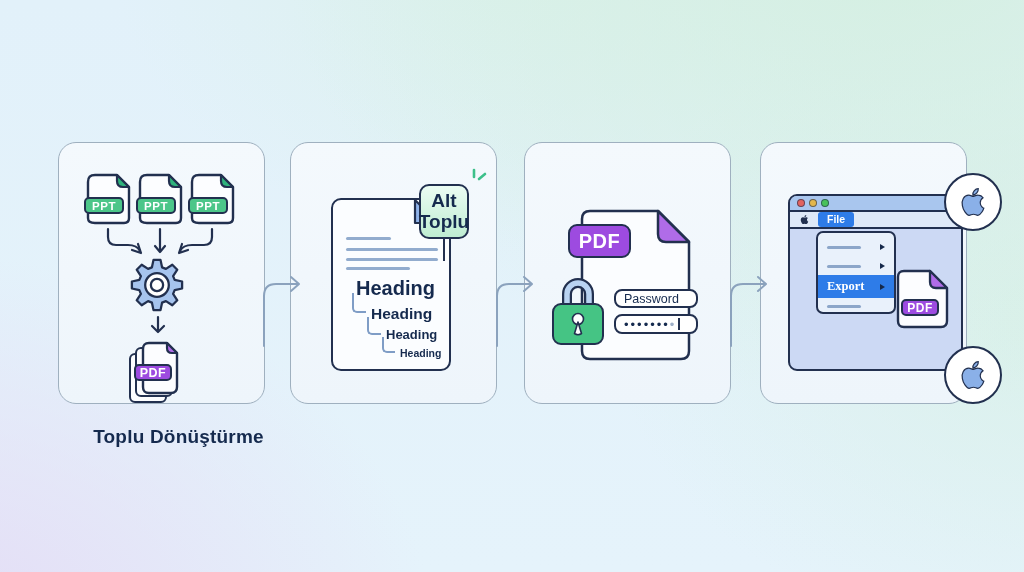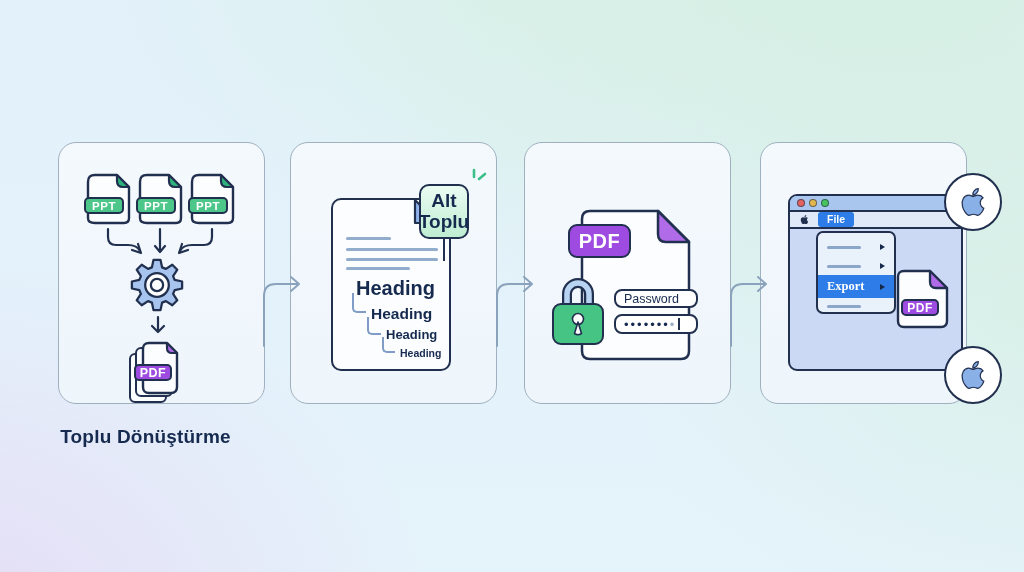--- a/index.html
+++ b/index.html
@@ -294,15 +294,15 @@
   </svg>
   <svg class="abs" style="left:486px; top:248px;" width="60" height="104" viewBox="0 0 60 104" fill="none" stroke="#8ba2bd" stroke-width="2" stroke-linecap="round" stroke-linejoin="round">
     <path d="M11,98 V48 Q11,36 23,36 H45"></path>
       <path d="M38,29 L46,36 L38,43"></path>
   </svg>
   <svg class="abs" style="left:720px; top:248px;" width="60" height="104" viewBox="0 0 60 104" fill="none" stroke="#8ba2bd" stroke-width="2" stroke-linecap="round" stroke-linejoin="round">
     <path d="M11,98 V48 Q11,36 23,36 H45"></path>
       <path d="M38,29 L46,36 L38,43"></path>
   </svg>
 
-  <div class="card-label" style="left:42px;  width:207px;">Toplu Dönüştürme</div>
+  <div class="card-label" style="left:75px;  width:207px;">Toplu Dönüştürme</div>
 
 </div>
 
 </body></html>

